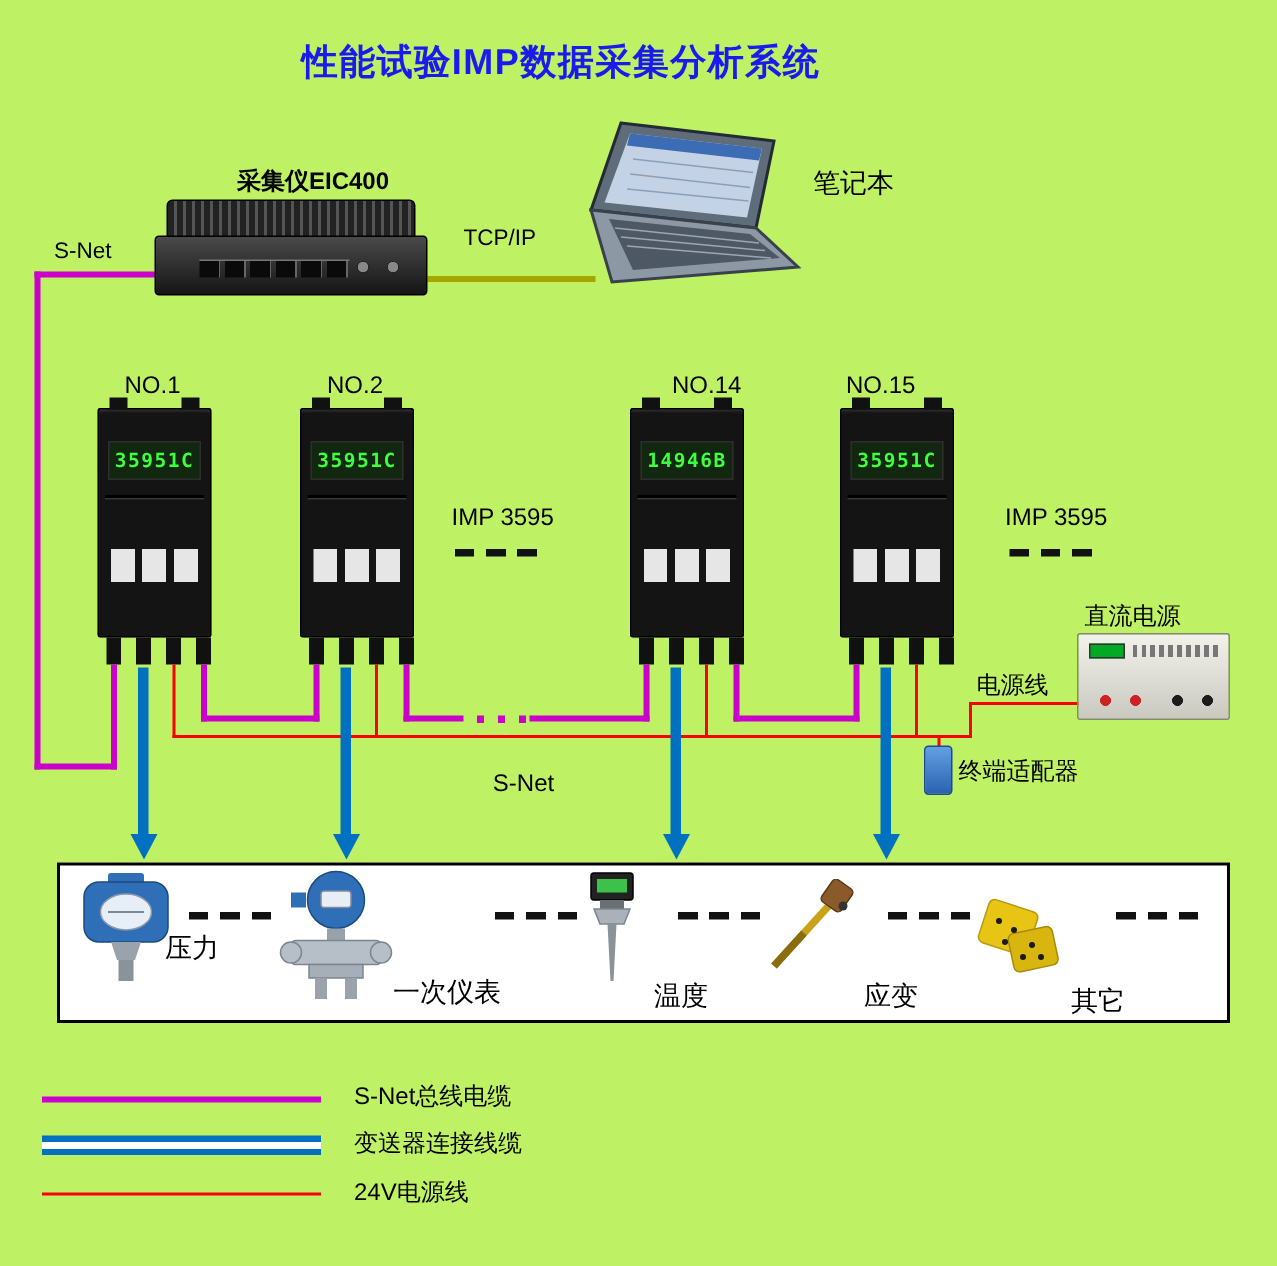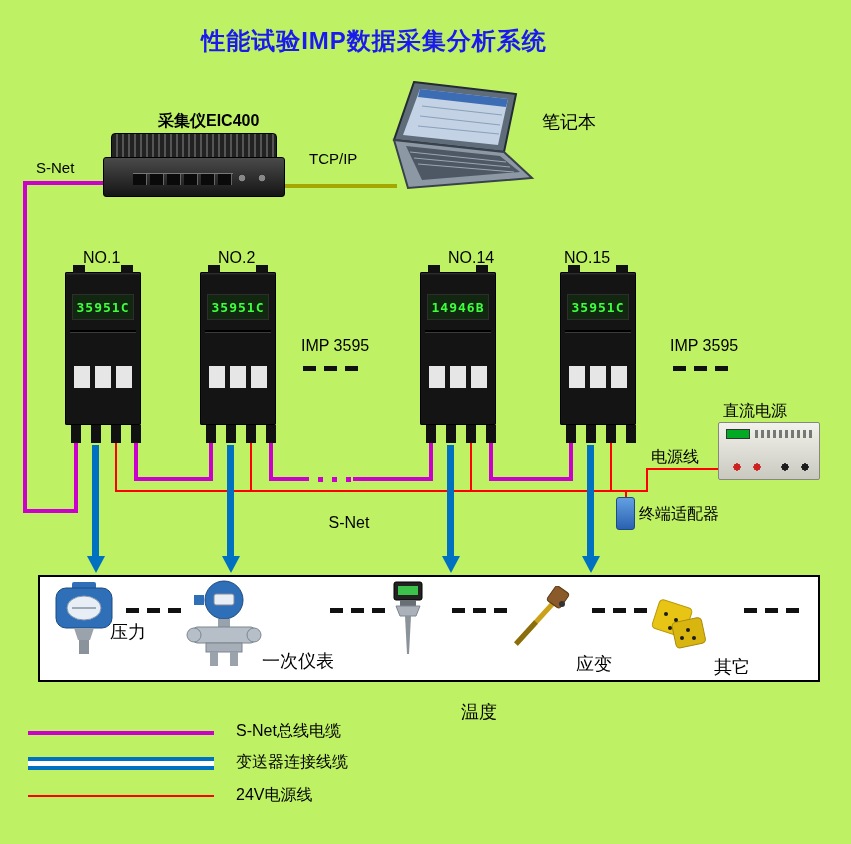--- a/index.html
+++ b/index.html
@@ -298,21 +298,21 @@
   </div>
 
   <div class="dashes" style="left:126px; top:608px;"></div>
   <div class="dashes" style="left:330px; top:608px;"></div>
   <div class="dashes" style="left:452px; top:608px;"></div>
   <div class="dashes" style="left:592px; top:608px;"></div>
   <div class="dashes" style="left:744px; top:608px;"></div>
 
   <div class="lbl big" style="left:110px; top:620px;">压力</div>
   <div class="lbl big" style="left:262px; top:649px;">一次仪表</div>
-  <div class="lbl big" style="left:461px; top:652px;margin-top:48px;">温度</div>
+  <div class="lbl big" style="left:436px; top:652px;">温度</div>
   <div class="lbl big" style="left:576px; top:652px;text-align:right;">应变</div>
   <div class="lbl big" style="left:714px; top:655px;">其它</div>
 
   <div class="wire m" style="left:28px; top:731px; width:186px; height:4px;"></div>
   <div class="lbl" style="left:236px; top:721px;">S-Net总线电缆</div>
   <div class="abs" style="left:28px; top:757px; width:186px; height:13px;
        background:linear-gradient(to bottom,#0070c0 0 4px,#ffffff 4px 9px,#0070c0 9px 13px);"></div>
   <div class="lbl" style="left:236px; top:752px;">变送器连接线缆</div>
   <div class="wire r" style="left:28px; top:795px; width:186px; height:2px;"></div>
   <div class="lbl" style="left:236px; top:785px;">24V电源线</div>

